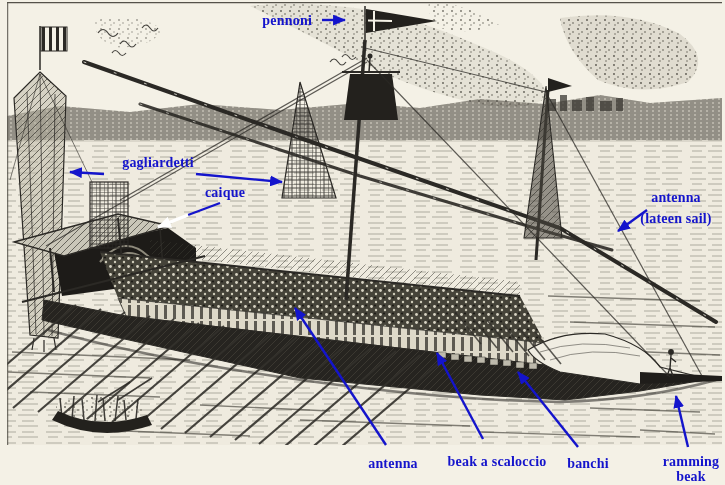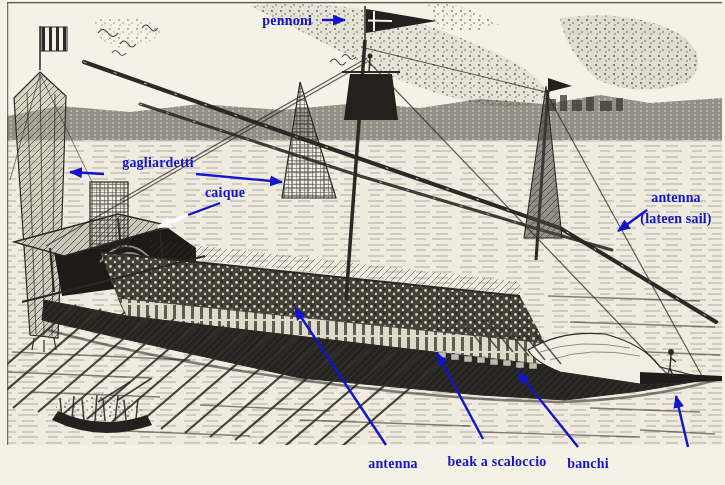--- a/index.html
+++ b/index.html
@@ -297,13 +297,17 @@
 <div class="lbl" style="left:225px;top:193px">caique</div>
 <div class="lbl lh21" style="left:676px;top:208px">
   <span>antenna</span>
   <span>(lateen sail)</span>
 </div>
 <div class="lbl" style="left:393px;top:464px">antenna</div>
 <div class="lbl lh15" style="left:497px;top:461px">
   <span>beak a scaloccio</span>
 </div>
 <div class="lbl" style="left:588px;top:464px">banchi</div>
+<div class="lbl lh15" style="left:691px;top:469px">
+  <span>ramming</span>
+  <span>beak</span>
 </div>
+</div>
 
 </body></html>

